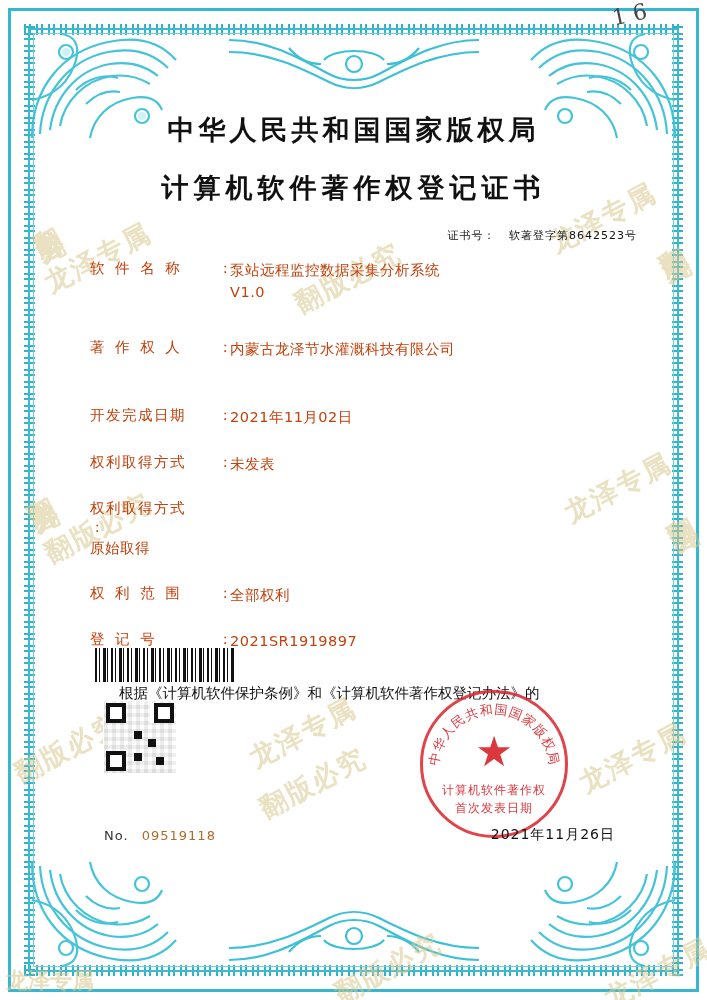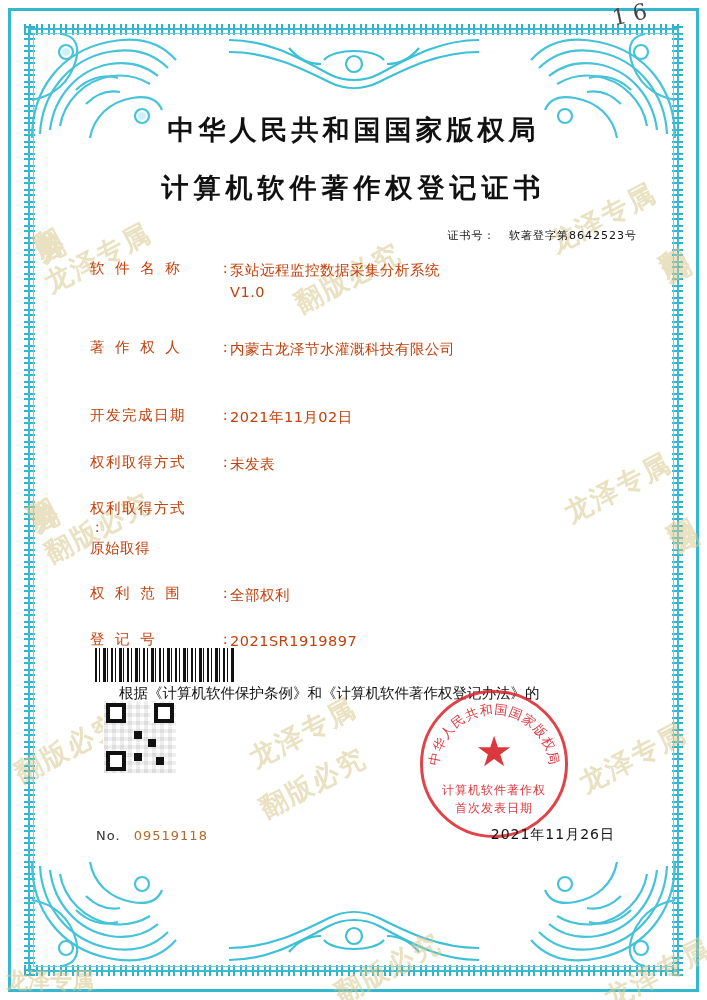--- a/index.html
+++ b/index.html
@@ -287,21 +287,21 @@
     font-size: 12px;
     letter-spacing: 1px;
     font-family: "DejaVu Sans", sans-serif;
     opacity: 0.9;
   }
   .seal-l1 { top: 92px; }
   .seal-l2 { top: 110px; }
 
   .footer-no {
     position: absolute;
-    left: 96px;
+    left: 104px;
     top: 828px;
     font-size: 13px;
     color: #333;
     letter-spacing: 1px;
     font-family: "DejaVu Sans", sans-serif;
   }
   .footer-no .no-val { margin-left: 8px; color: #b06a2a; }
   .footer-date {
     position: absolute;
     right: 92px;

